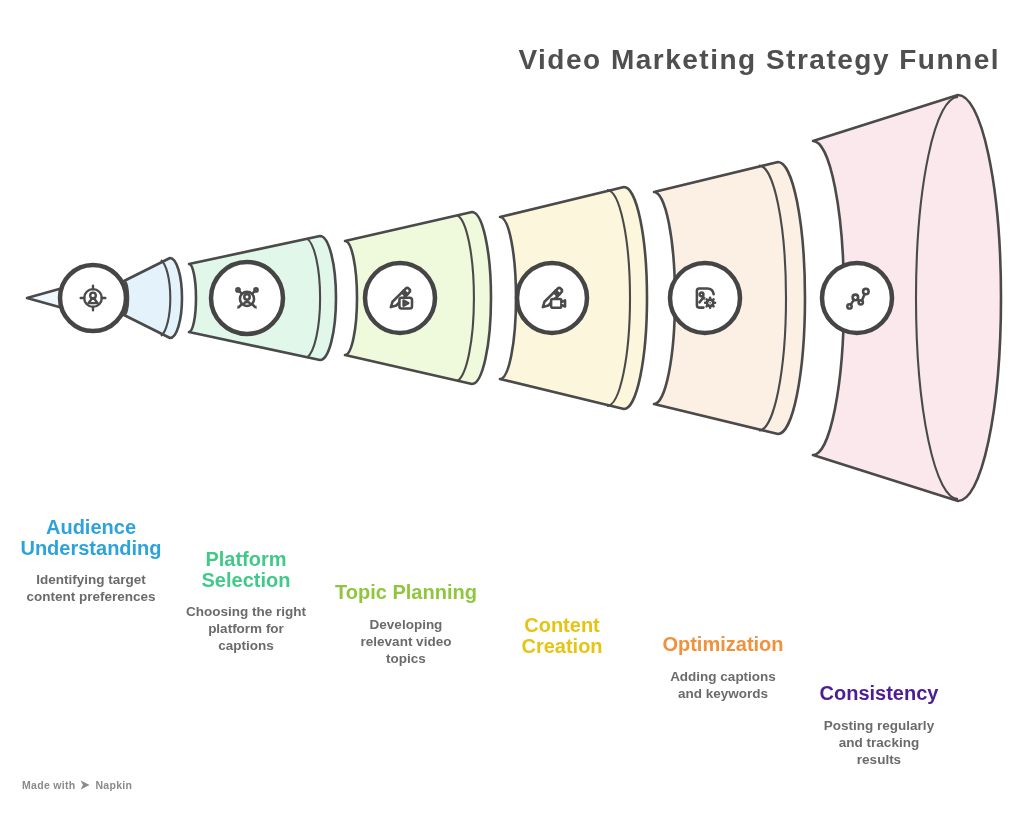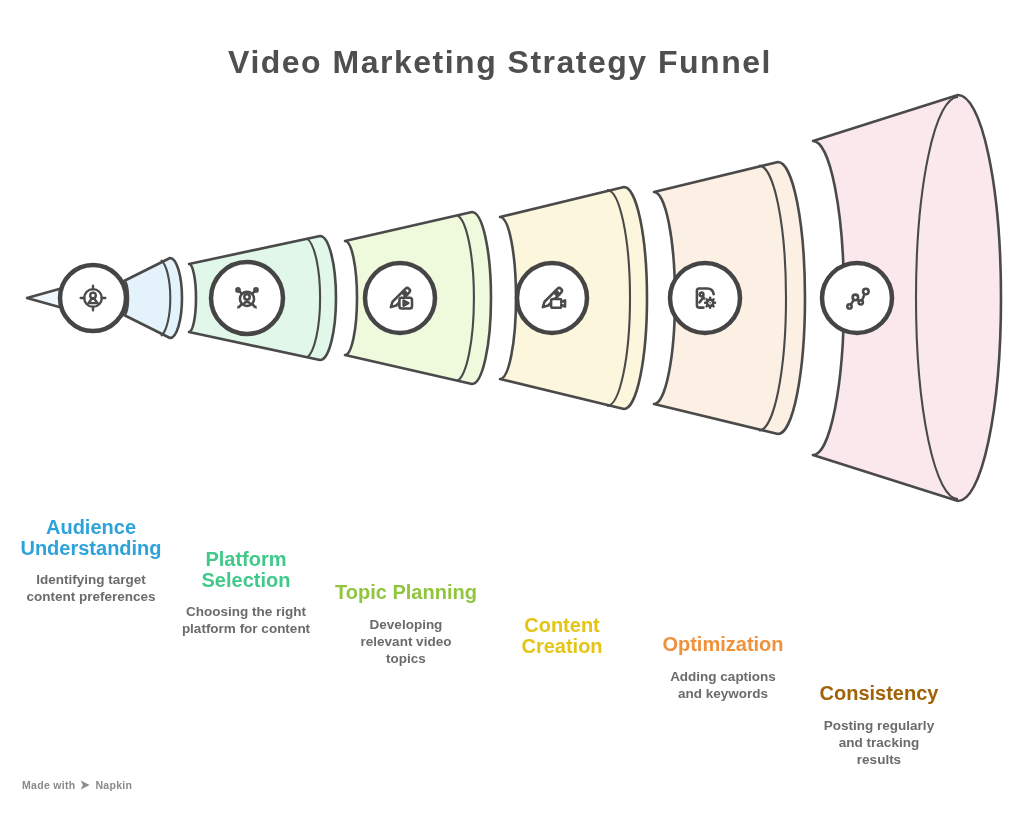--- a/index.html
+++ b/index.html
@@ -1,22 +1,22 @@
 <!DOCTYPE html>
 <html><head>
 <meta charset="utf-8">
 <style>
   html,body{margin:0;padding:0;background:#fff;}
   .canvas{
     position:relative;width:1024px;height:813px;background:#fff;
     font-family:"Liberation Sans",sans-serif;overflow:hidden;
   }
   .title{
-    position:absolute;top:44px;left:0;width:1000px;text-align:center;
-    font-size:32px;font-weight:bold;letter-spacing:1.5px;
+    position:absolute;top:44px;left:0;width:1000px;text-align:right;
+    font-size:28px;font-weight:bold;letter-spacing:1.5px;
   }
   svg.funnel{position:absolute;left:0;top:0;}
   .seg{stroke:#4A4A4A;stroke-width:2.6;stroke-linejoin:round;}
   .rim{fill:none;stroke:#4A4A4A;stroke-width:2.1;}
   .icircle{fill:#FFFFFF;stroke:#454545;stroke-width:4.5;}
   .ic{fill:none;stroke:#4A4A4A;stroke-width:1.7;stroke-linecap:round;stroke-linejoin:round;}
   .icf{fill:#4A4A4A;stroke:none;}
   .icw{fill:#FFFFFF;}
   .icmask{fill:#FFFFFF;stroke:none;}
   .stage-label{position:absolute;width:170px;text-align:center;}
@@ -141,39 +141,39 @@
     </g>
   </svg>
 
   <div class="stage-label" style="left:6px;top:517px">
     <div class="stage-heading" style="max-width: 150px; color: rgb(46, 162, 219);">Audience Understanding</div>
     <div class="stage-desc" style="max-width: 135px; color: rgb(107, 107, 107);">Identifying target content preferences</div>
   </div>
 
   <div class="stage-label" style="left:161px;top:549px">
     <div class="stage-heading" style="max-width: 100px; color: rgb(65, 201, 138);">Platform Selection</div>
-    <div class="stage-desc" style="max-width: 132px; color: rgb(107, 107, 107);">Choosing the right platform for content</div>
+    <div class="stage-desc" style="max-width: 132px; color: rgb(107, 107, 107);">Choosing the right platform for captions</div>
   </div>
 
   <div class="stage-label" style="left:321px;top:582px">
     <div class="stage-heading" style="max-width: 170px; color: rgb(143, 198, 61);">Topic Planning</div>
     <div class="stage-desc" style="max-width: 108px; color: rgb(107, 107, 107);">Developing relevant video topics</div>
   </div>
 
   <div class="stage-label" style="left:477px;top:615px">
     <div class="stage-heading" style="max-width: 95px; color: rgb(229, 196, 20);">Content Creation</div>
   </div>
 
   <div class="stage-label" style="left:638px;top:634px">
     <div class="stage-heading" style="max-width: 170px; color: rgb(240, 145, 59);">Optimization</div>
     <div class="stage-desc" style="max-width: 112px; color: rgb(107, 107, 107);">Adding captions and keywords</div>
   </div>
 
   <div class="stage-label" style="left:794px;top:683px">
-    <div class="stage-heading" style="max-width: 170px; color: #a16207;">Consistency</div>
+    <div class="stage-heading" style="max-width: 170px; color: #4c1d95;">Consistency</div>
     <div class="stage-desc" style="max-width: 122px; color: rgb(107, 107, 107);">Posting regularly and tracking results</div>
   </div>
 
   <div class="watermark" style="color: rgb(138, 138, 138);">
     <span class="wm-prefix">Made with</span>
     <svg width="12" height="12" viewBox="0 0 12 12">
       <path d="M1.6 1.6 L10.6 6 L1.6 10.4 L4 6 Z" fill="#8A8A8A"></path>
     </svg>
     <span>Napkin</span>
   </div>

